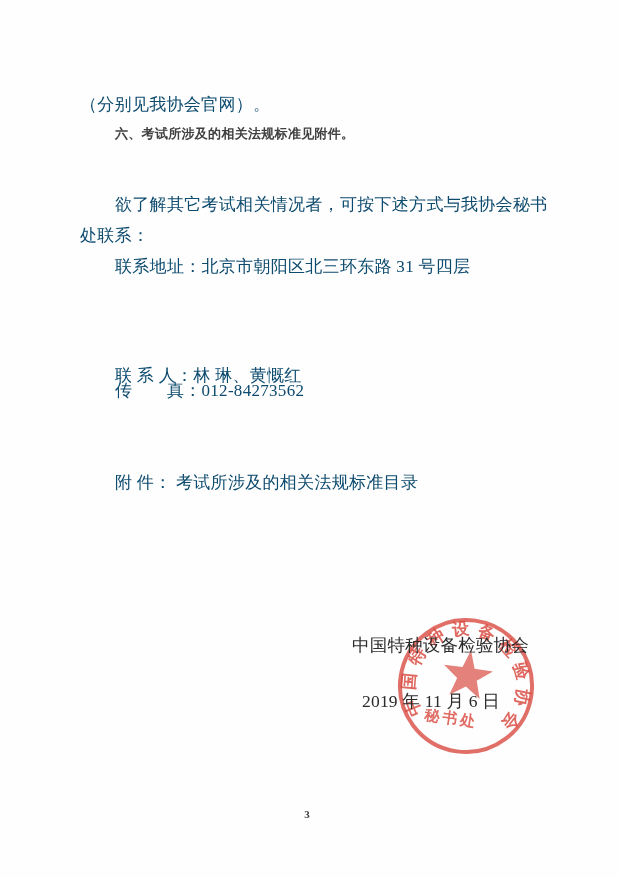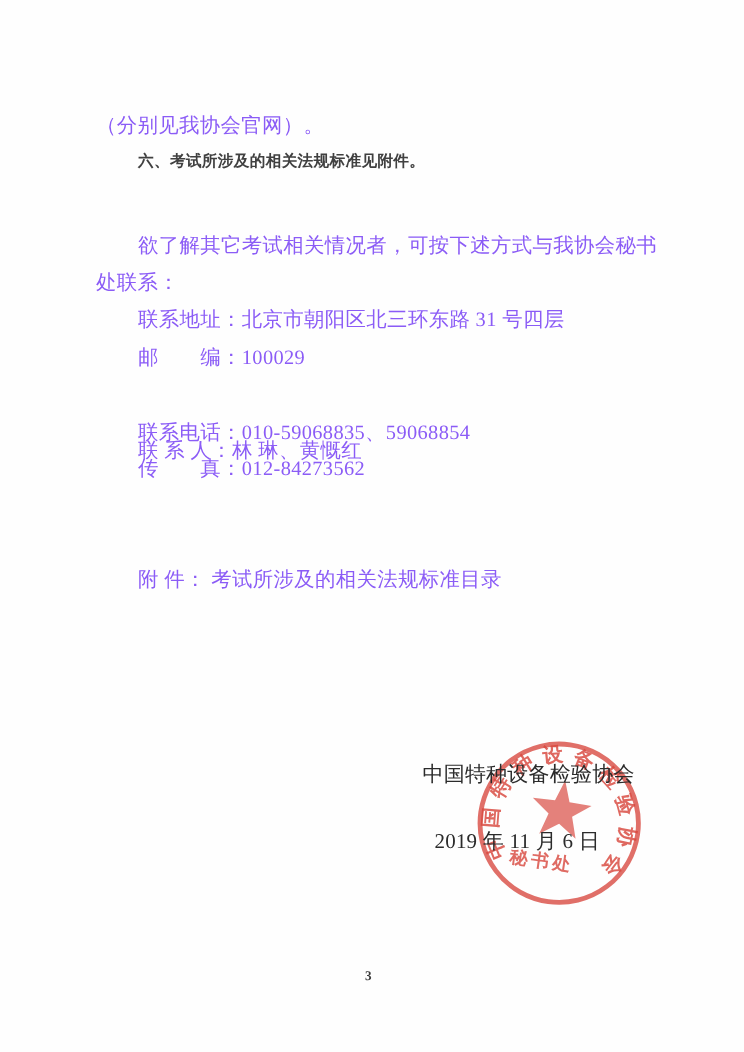--- a/index.html
+++ b/index.html
@@ -9,21 +9,21 @@
     background:#fefefe;
     overflow:hidden;
     font-family:"Liberation Serif","DejaVu Serif",serif;
   }
   .line{
     position:absolute;
     white-space:pre;
     font-size:17px;
     line-height:1.2;
     letter-spacing:0.3px;
-    color:#8b5cf6;
+    color:#0c4a6e;
   }
   .line.bold{font-weight:700;font-size:13px;color:#404040;}
   .sig{font-size:17.5px;letter-spacing:0.2px;color:#2b2b2b;}
   .page-num{
     position:absolute;
     left:296px;top:808px;width:22px;
     text-align:center;
     font-size:11px;font-weight:700;color:#3a3a3a;
   }
   .stamp{
@@ -57,25 +57,23 @@
   <div class="line" style="left:80px;top:95px;">（分别见我协会官网）。</div>
 
   <div class="line bold" style="left:115px;top:126px;">六、考试所涉及的相关法规标准见附件。</div>
 
   <div class="line" style="left:115px;top:195px;">欲了解其它考试相关情况者，可按下述方式与我协会秘书</div>
 
   <div class="line" style="left:80px;top:226px;">处联系：</div>
 
   <div class="line" style="left:115px;top:257px;">联系地址：北京市朝阳区北三环东路 31 号四层</div>
 
-  <div class="line" style="left:115px;top:288px;">邮　　编：100029</div>
 
   <div class="line" style="left:115px;top:319px;margin-top:47px;">联 系 人：林 琳、黄慨红</div>
 
-  <div class="line" style="left:115px;top:351px;">联系电话：010-59068835、59068854</div>
 
   <div class="line" style="left:115px;top:381px;">传　　真：012-84273562</div>
 
   <div class="line" style="left:115px;top:473px;">附 件： 考试所涉及的相关法规标准目录</div>
 
   <svg class="stamp" viewBox="-90 -90 180 180">
     <g transform="rotate(8)">
       <circle class="ring" cx="0" cy="0" r="66" stroke="#d9473d"></circle>
       <polygon class="star" transform="translate(0,-10)" points="0,-26 6.1,-8.4 24.7,-8.0 9.9,3.2 15.3,21.0 0,10.4 -15.3,21.0 -9.9,3.2 -24.7,-8.0 -6.1,-8.4" fill="#d9473d"></polygon>
       <g class="arc-text" fill="#d9473d">

